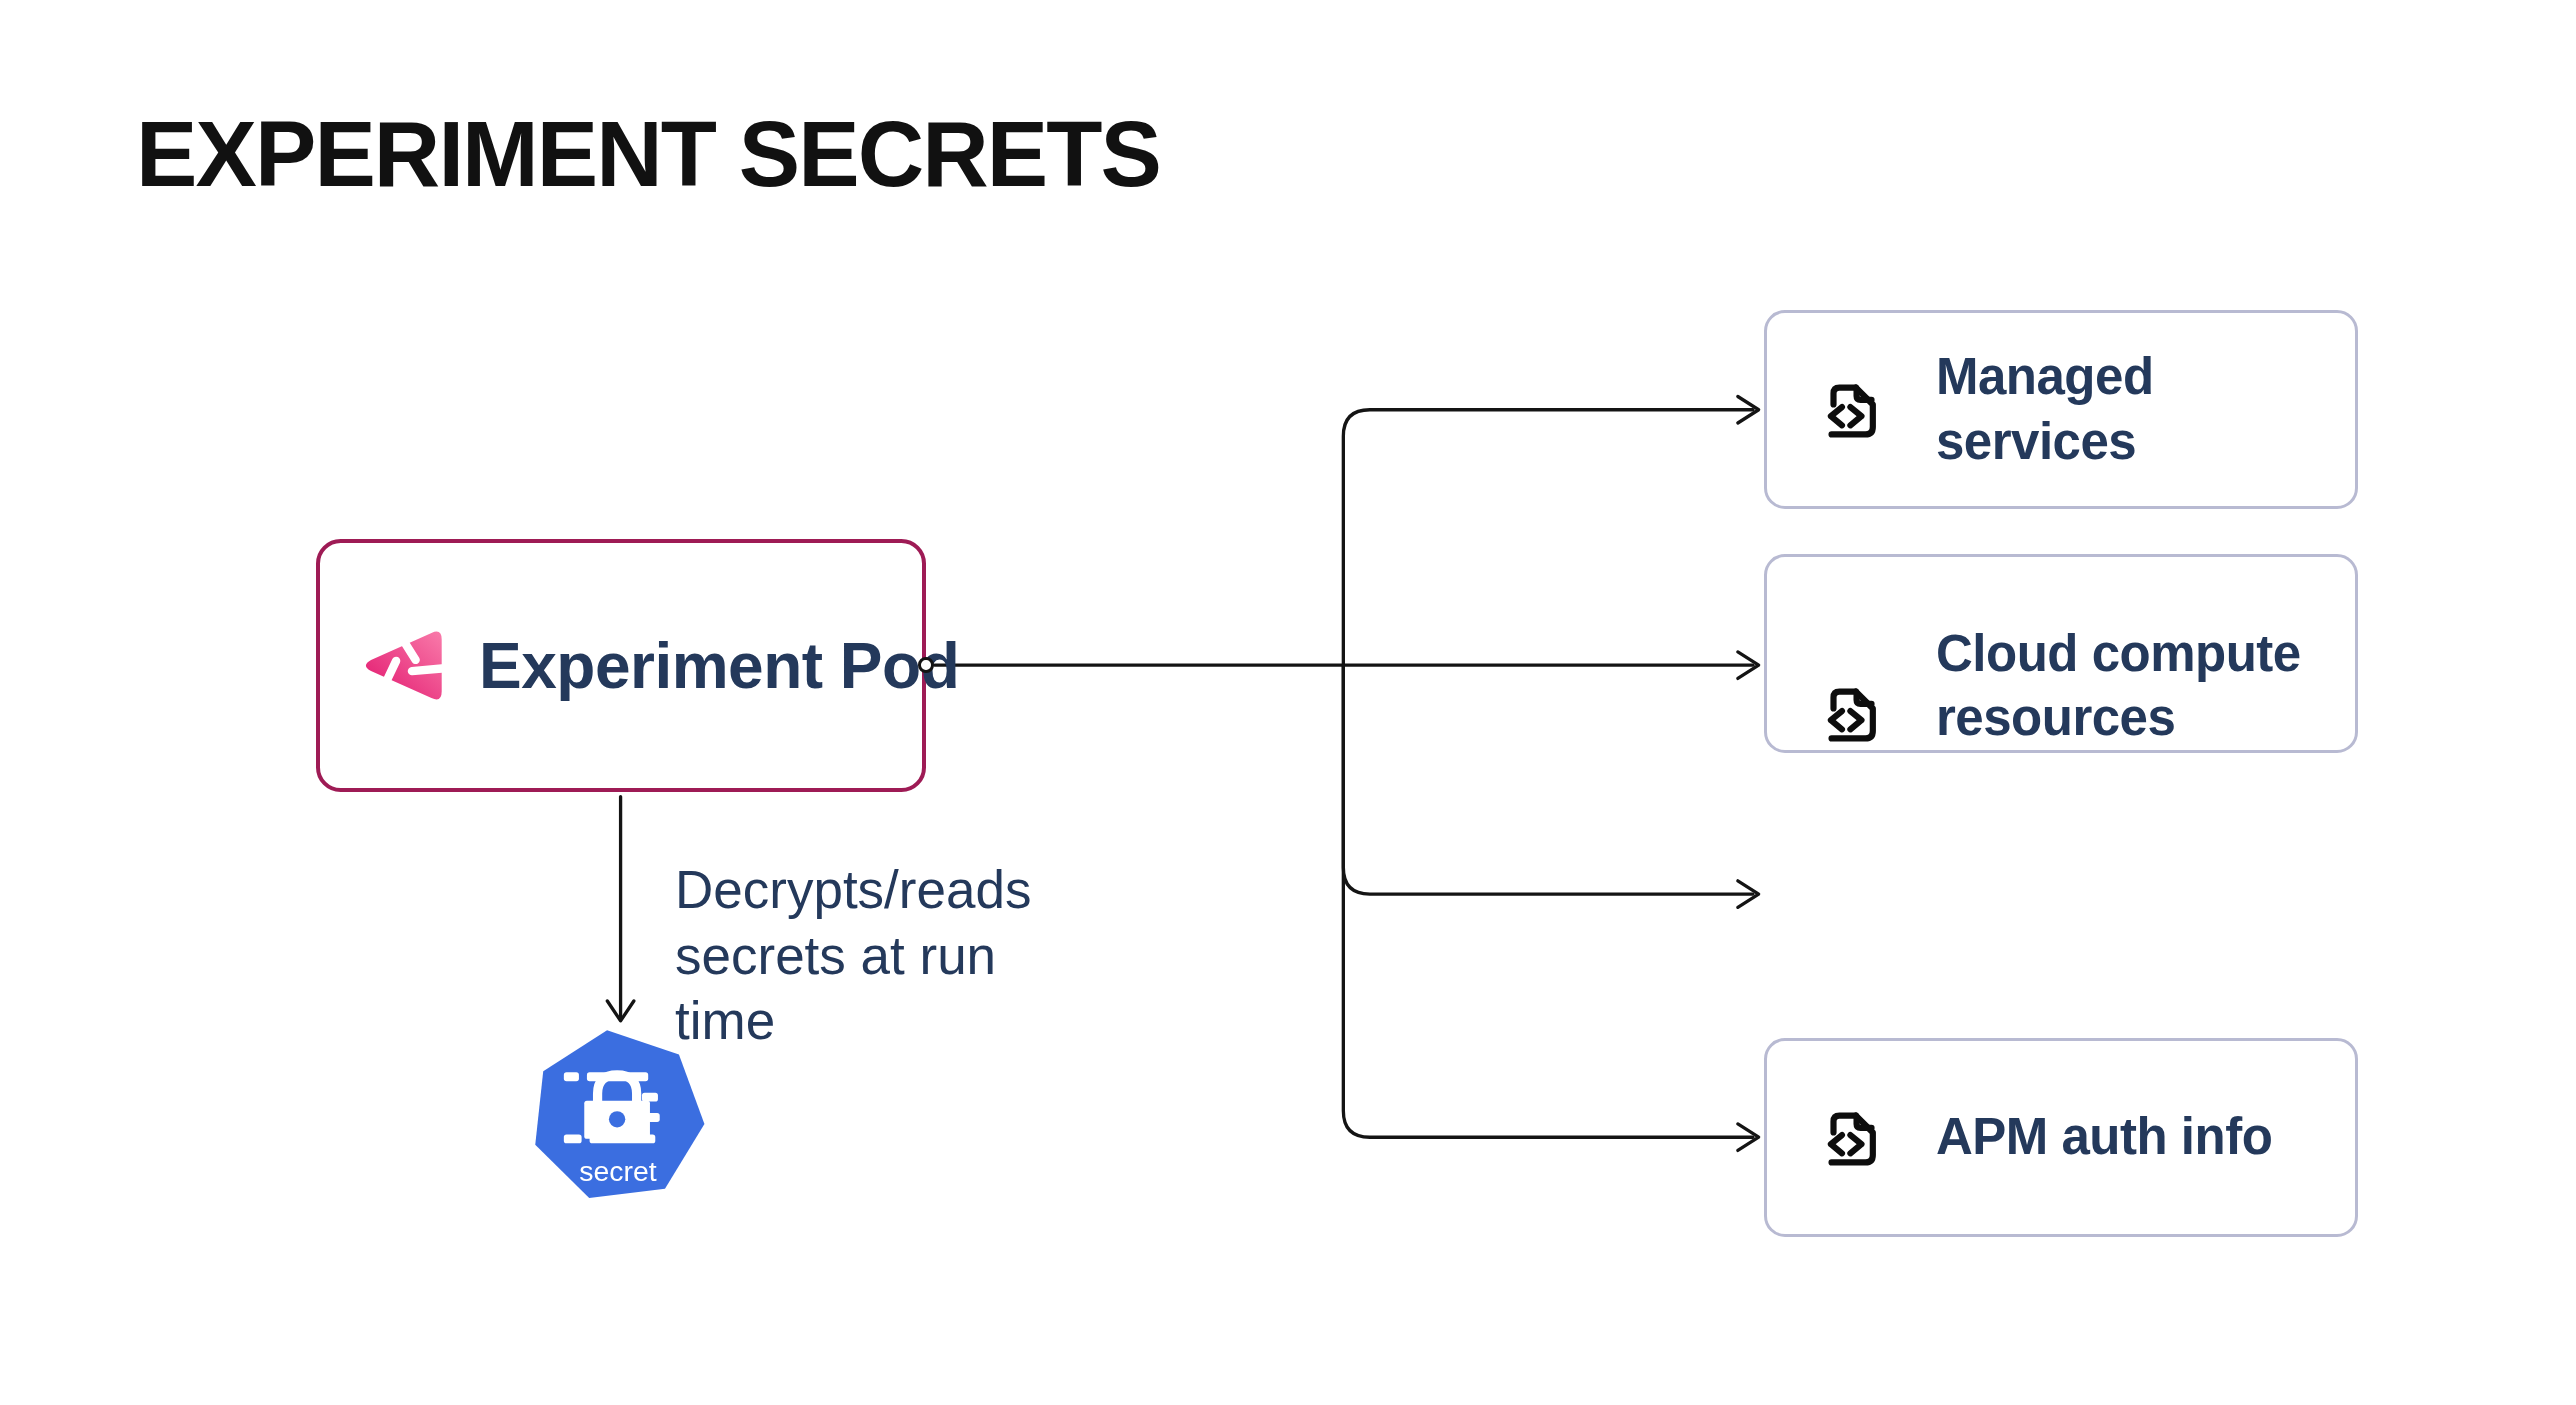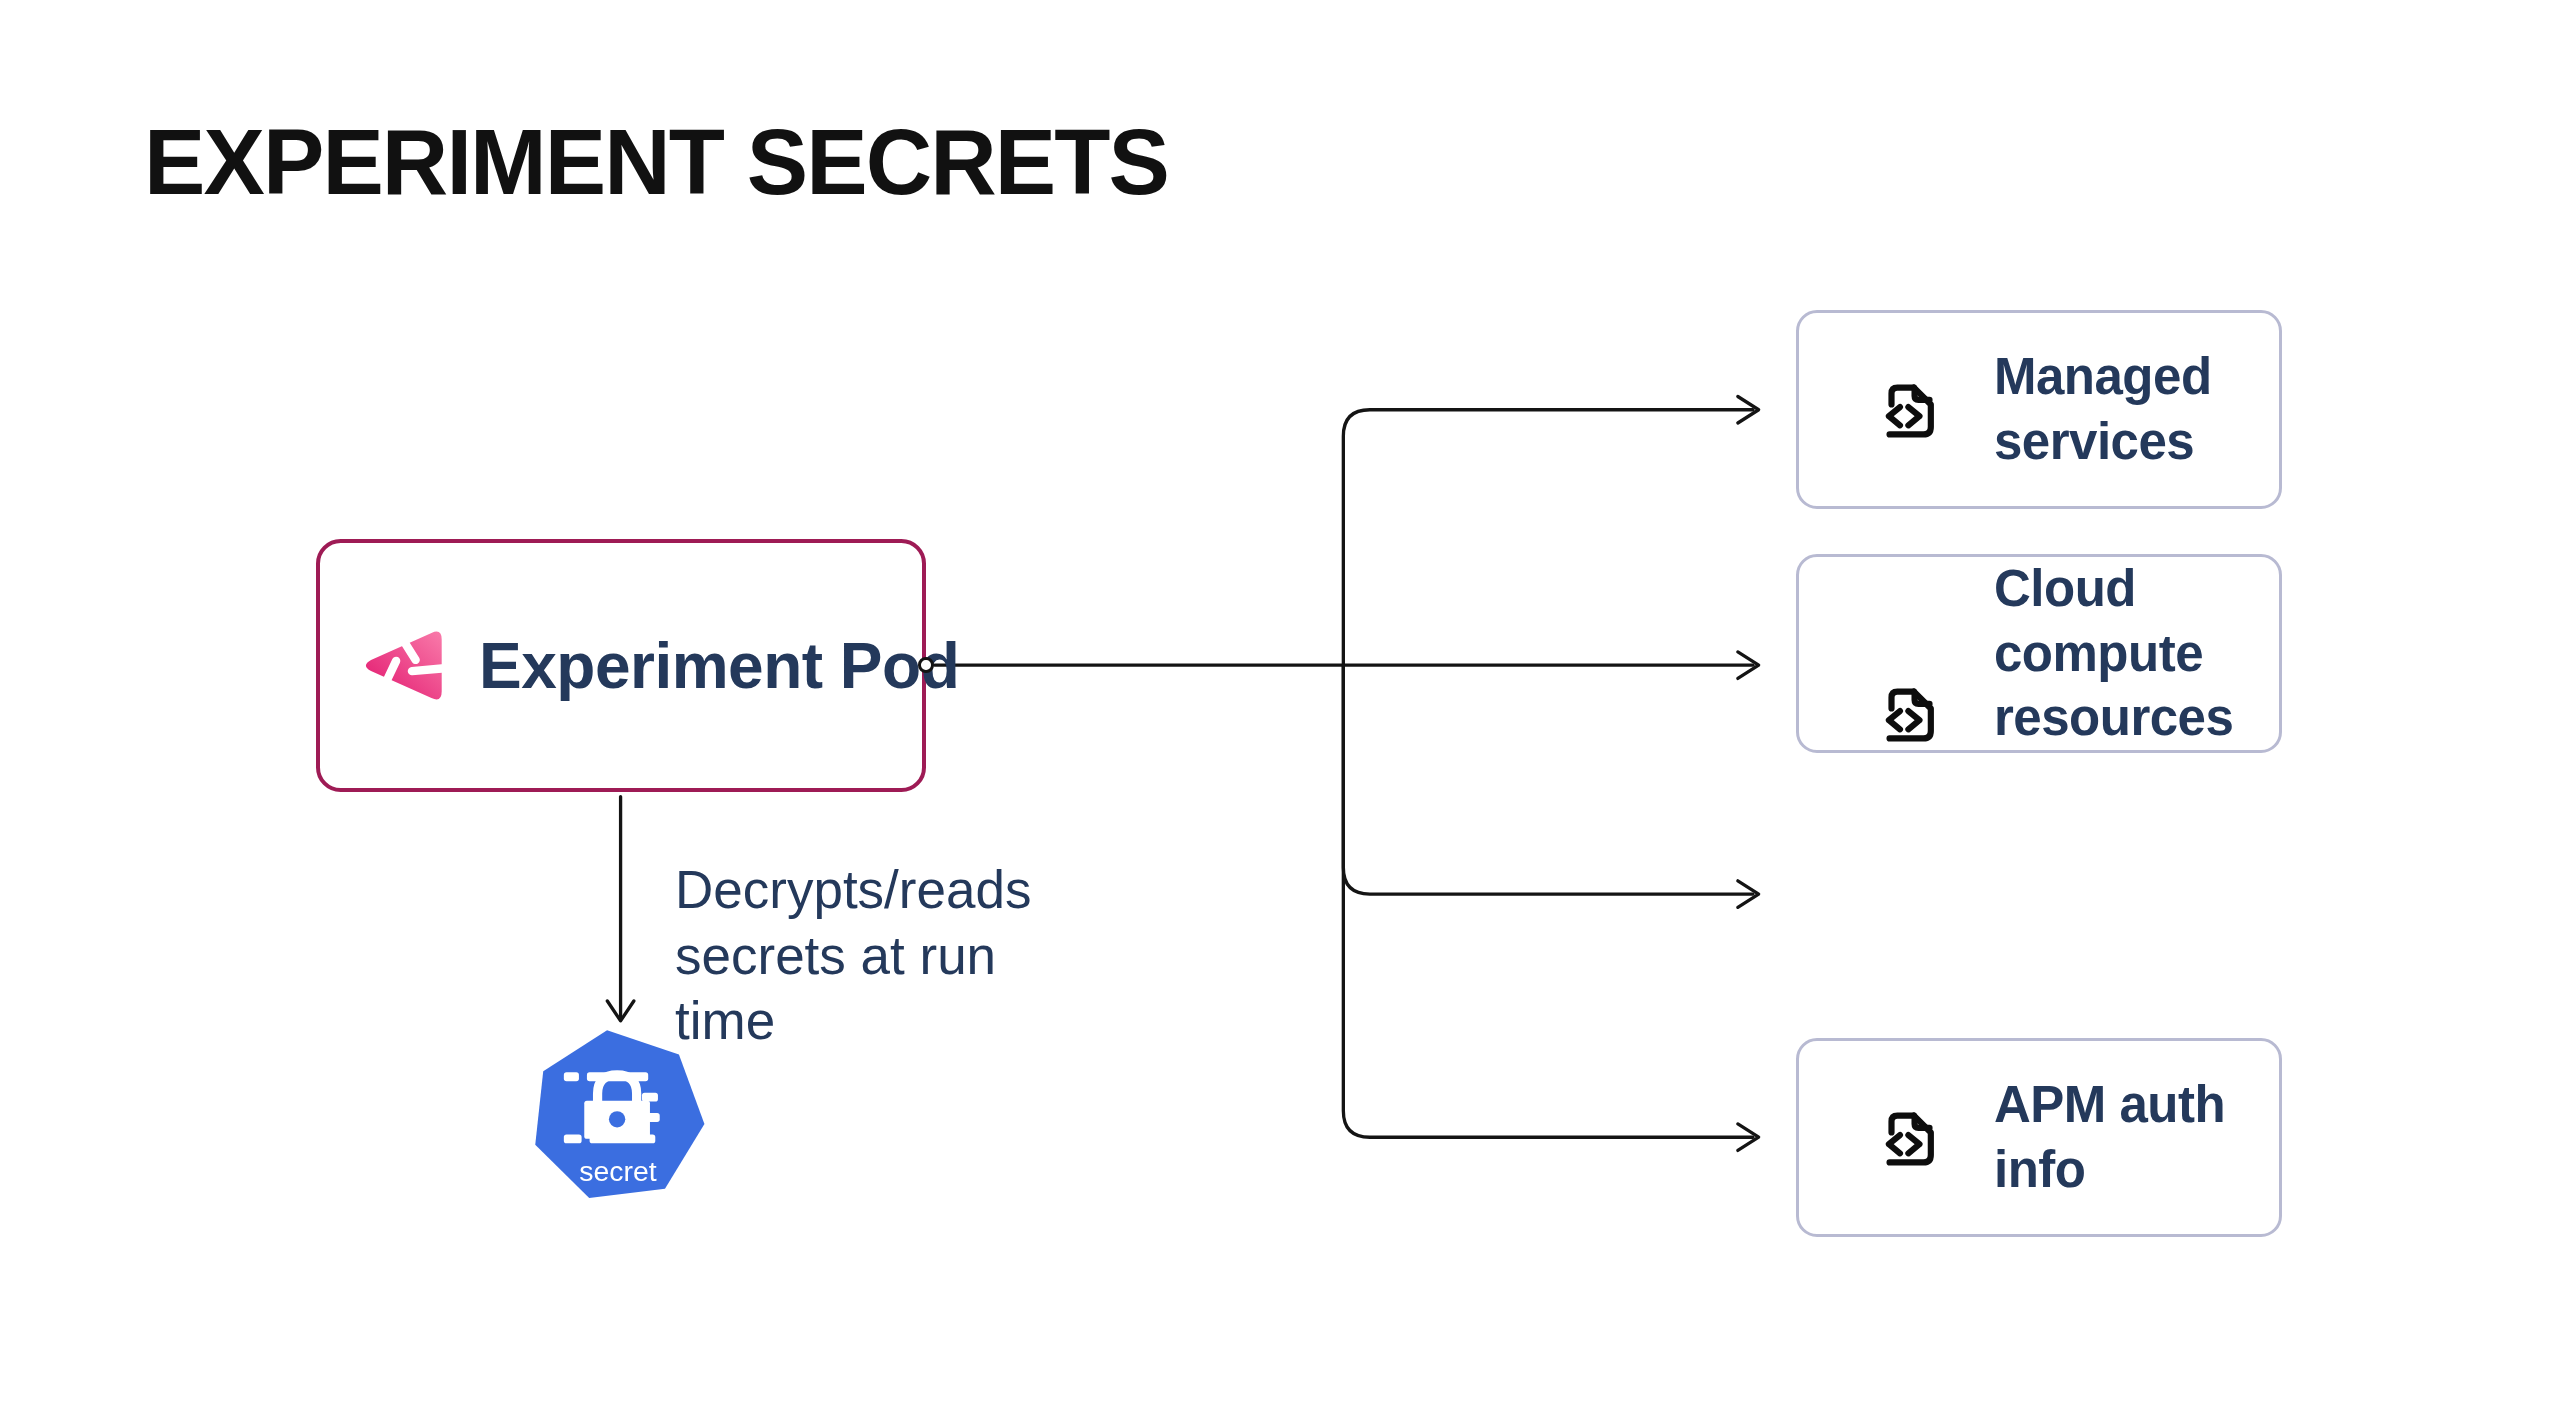--- a/index.html
+++ b/index.html
@@ -1,21 +1,21 @@
 <!DOCTYPE html>
 <html style="--background: #FFFFFF; --title: #111111; --text-navy: #24395B; --line: #141414; --pod-border: #9E1B55; --target-border: #B8BAD2; --k8s-blue: #3B6EE0; --pink-start: #F97BAA; --pink-end: #E1146C;font-size:15px"><head>
 <meta charset="utf-8">
 <style>
   html,body{margin:0;padding:0;background:#ffffff;}
   body{width:2576px;height:1406px;position:relative;overflow:hidden;
        font-family:"Liberation Sans", sans-serif;}
   .canvas{position:absolute;inset:0;background:var(--background,#fff);}
 
   
-  .page-title{position:absolute;left:132px;top:98px;margin:12px;
+  .page-title{position:absolute;left:132px;top:98px;margin:4px;
     font-size:92px;font-weight:700;letter-spacing:-1.9px;color:var(--title,#111);
     white-space:nowrap;}
 
   
   svg.edges{position:absolute;left:0;top:0;width:2576px;height:1406px;pointer-events:none;}
   .edge{stroke:var(--line,#141414);stroke-width:3.5;fill:none;stroke-linecap:round;}
   .arrowhead{stroke:var(--line,#141414);stroke-width:3.5;fill:none;
     stroke-linecap:round;stroke-linejoin:round;}
 
   
@@ -41,23 +41,23 @@
   
   .secret-node{position:absolute;left:529px;top:1027px;width:178px;height:174px;}
   .secret-node svg{width:100%;height:100%;}
   .hept{fill:var(--k8s-blue,#3B6EE0);}
   .wht{fill:#fff;}
   .shackle{stroke:#fff;stroke-width:5.2;fill:none;stroke-linecap:round;}
   .keyhole{fill:var(--k8s-blue,#3B6EE0);}
   .secret-text{fill:#fff;font-size:16px;font-family:"Liberation Sans",sans-serif;}
 
   
-  .target-box{position:absolute;left:1764px;width:486px;height:199px;box-sizing:border-box;
+  .target-box{position:absolute;left:1764px;width:594px;height:199px;box-sizing:border-box;
     border:3.3px solid var(--target-border,#B8BAD2);border-radius:21px;background:#fff;
-    display:flex;align-items:center;padding-left:73px;gap:44px;margin-left:32px;}
+    display:flex;align-items:center;padding-left:47px;gap:44px;}
   .target-box.t0{top:310px;} .target-box.t1{top:554px;align-items:flex-end;}
   .target-box.t2{top:799px;} .target-box.t3{top:1038px;}
   .target-label{font-size:51px;font-weight:700;color:var(--text-navy,#24395B);
     line-height:1.26;width:369px;letter-spacing:-0.5px;}
   .doc-icon{width:78px;height:72px;flex:0 0 auto;}
   .doc-icon path{stroke:#0d0d0d;stroke-width:1.9;fill:none;
     stroke-linecap:round;stroke-linejoin:round;}
 </style>
 </head>
 <body>

